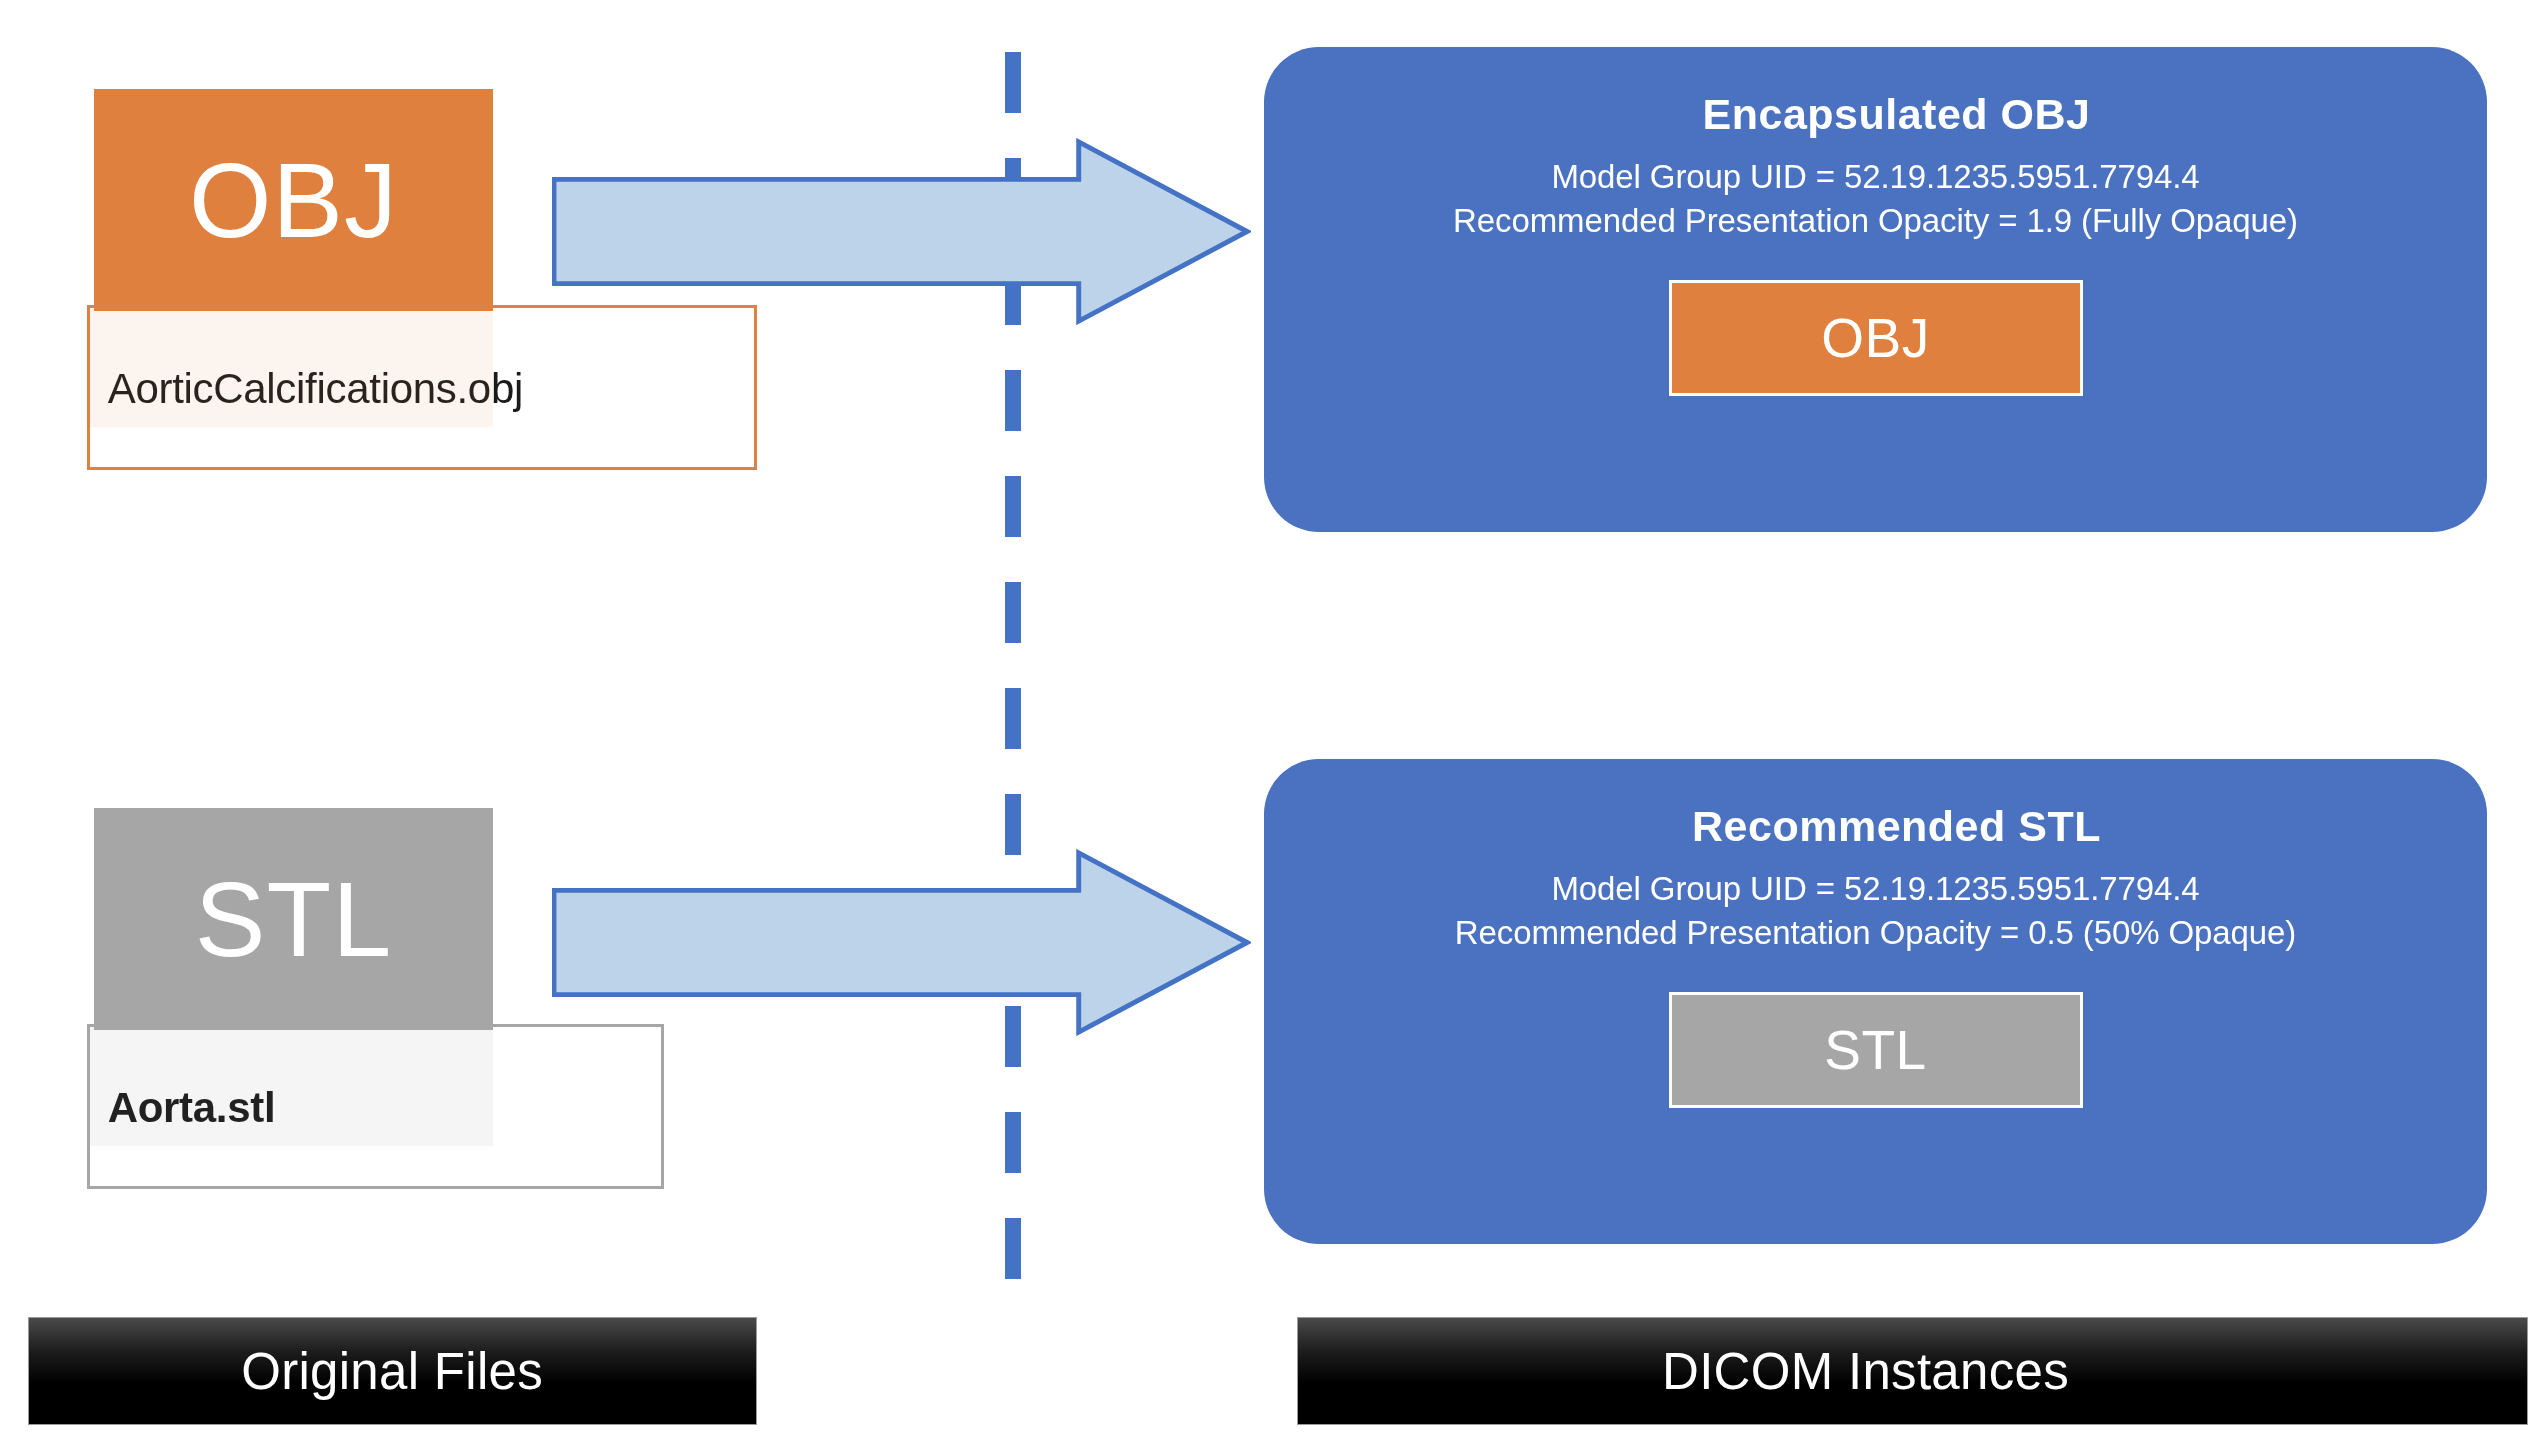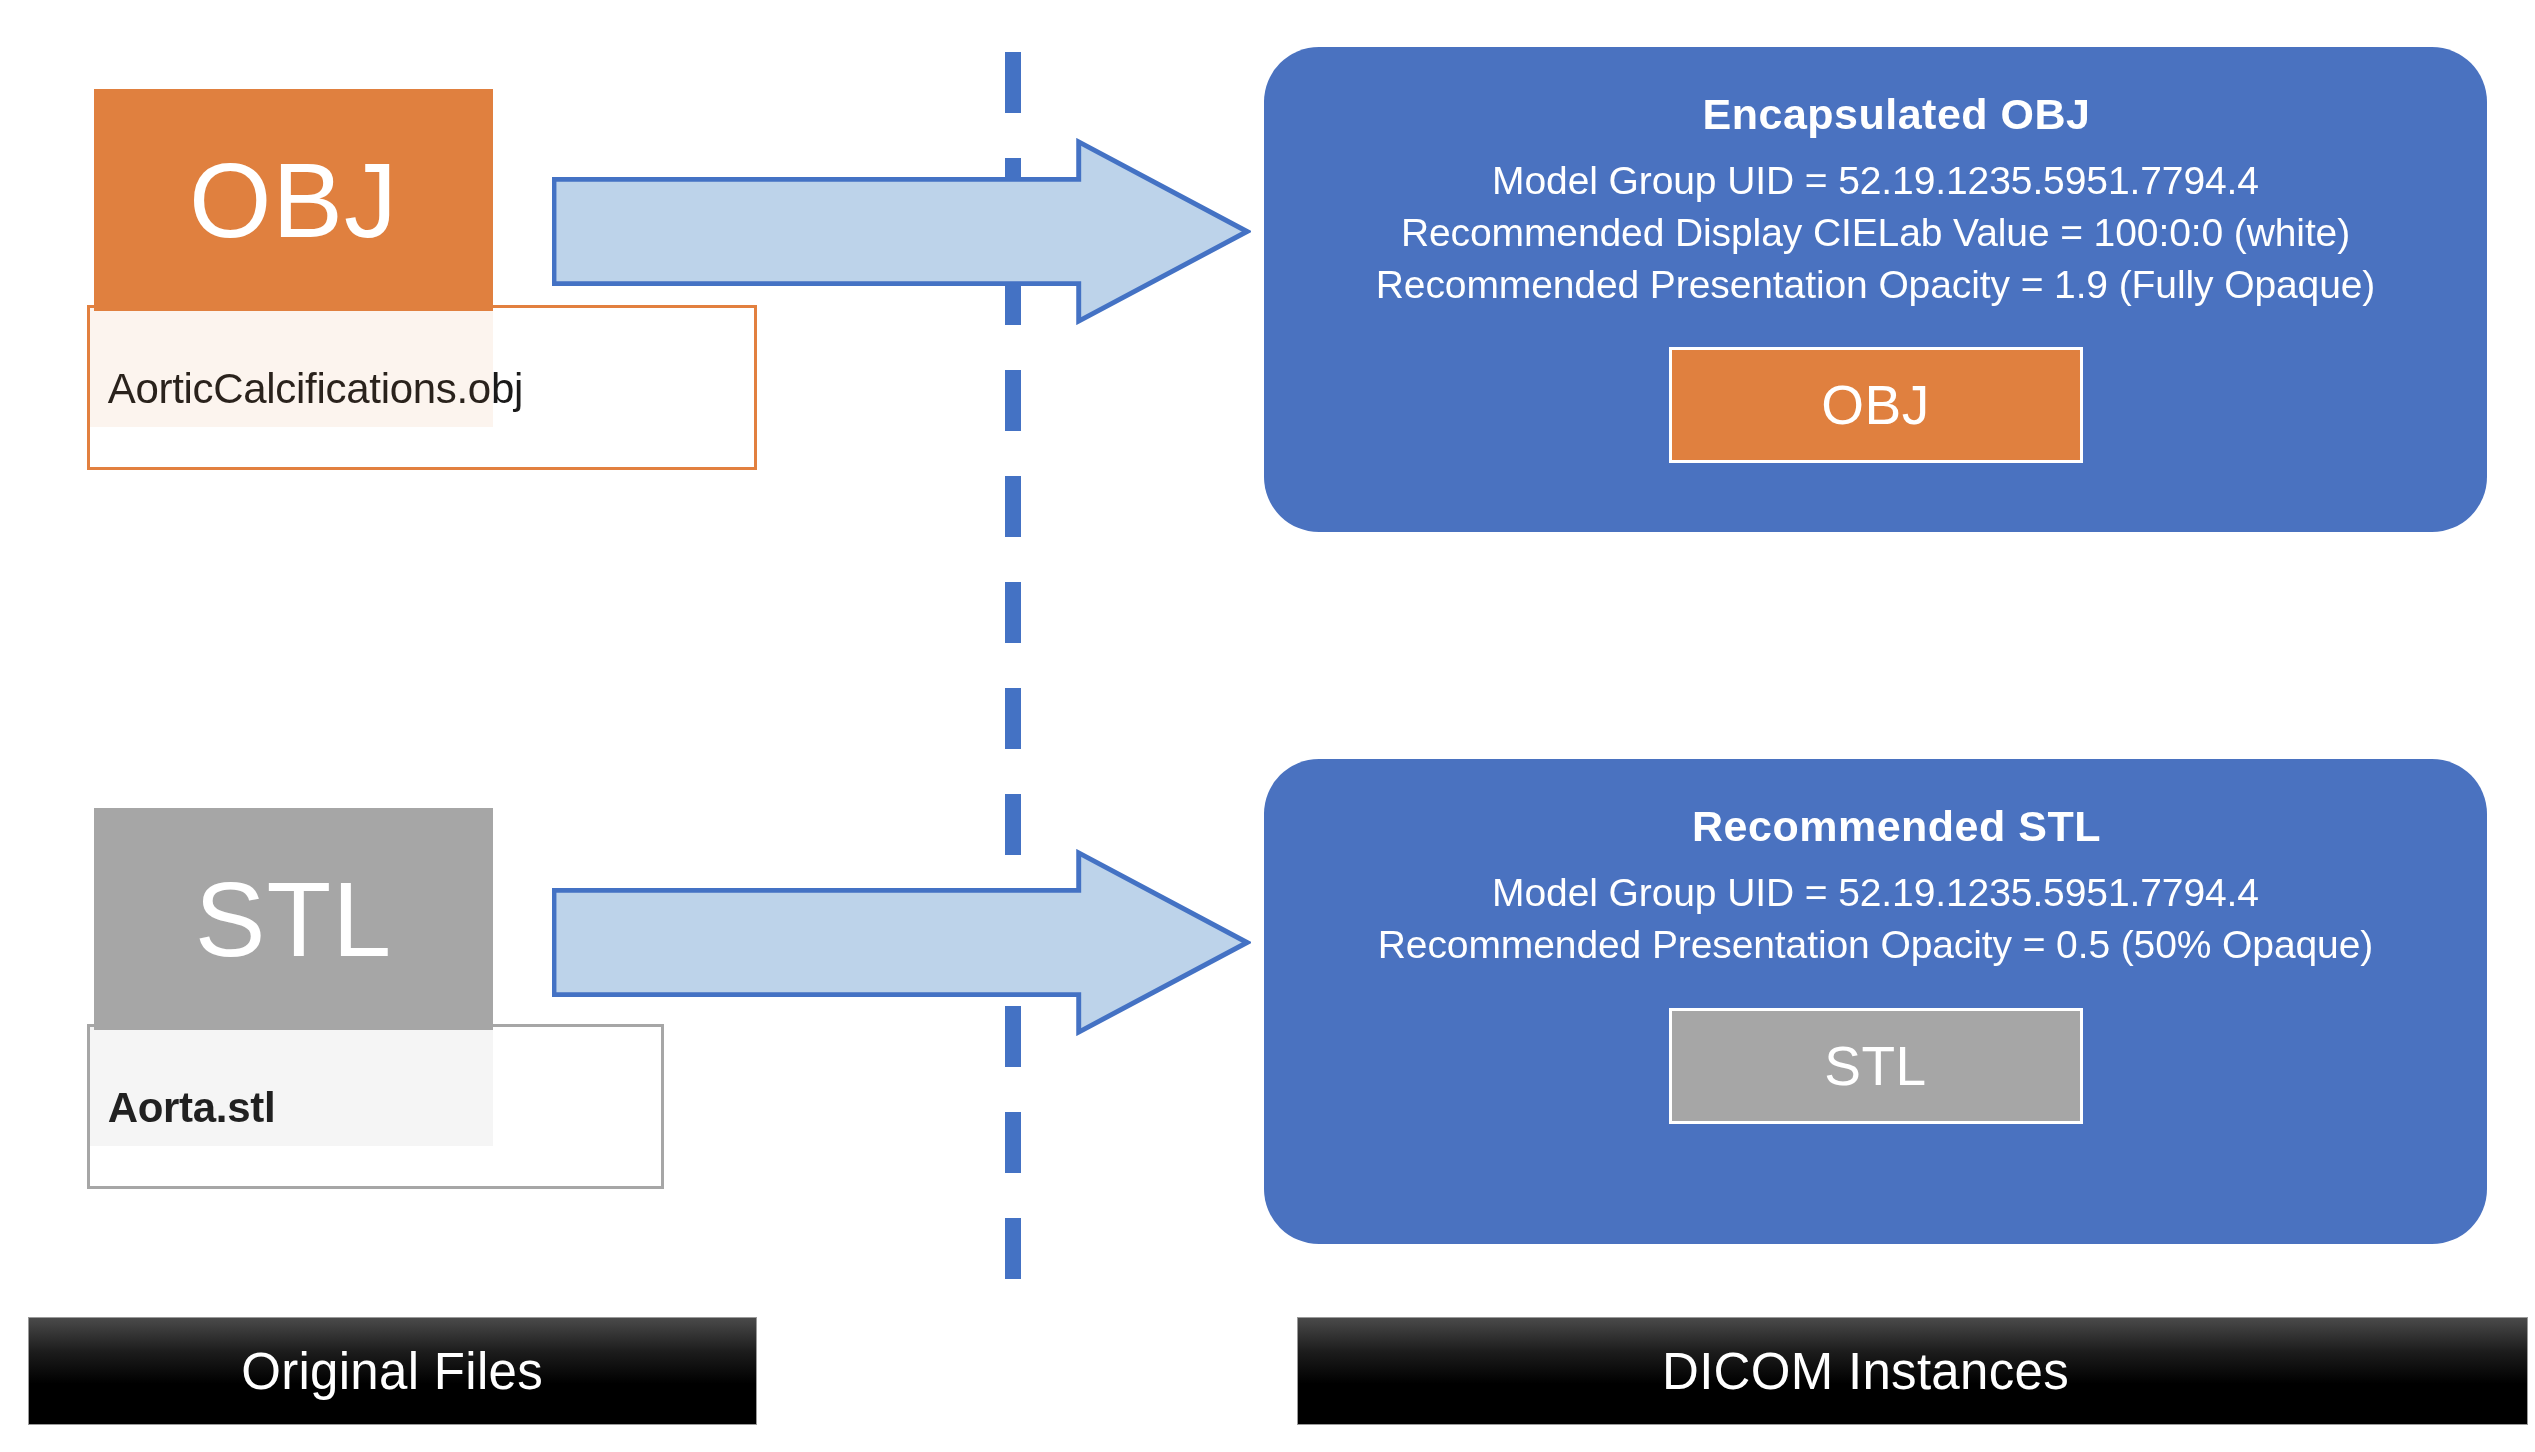--- a/index.html
+++ b/index.html
@@ -143,21 +143,21 @@
     font-size: 43px;
     font-weight: bold;
     margin-top: 43px;
     letter-spacing: 0.5px;
     margin-left: 42px;
   }
   .instance-lines {
     margin-top: 15.8px;
   }
   .instance-line {
-    font-size: 39px;
+    font-size: 33px;
     line-height: 1.33;
     letter-spacing: -0.1px;
   }
   .instance-badge {
     margin: 0 auto;
     margin-top: 37px;
     width: 414px;
     height: 116px;
     border: 3.9px solid #ffffff;
     box-sizing: border-box;
@@ -228,21 +228,20 @@
   </svg>
 
   <svg class="arrow bottom" viewBox="0 0 710 190" preserveAspectRatio="none">
     <polygon points="2,42 535,42 535,4 706,95 535,186 535,148 2,148" fill="#bdd3ea" stroke="#4472c4" stroke-width="5" stroke-linejoin="miter"></polygon>
   </svg>
 
   <div class="instance-card obj">
     <div class="instance-title">Encapsulated  OBJ</div>
     <div class="instance-lines">
       <div class="instance-line">Model Group UID = 52.19.1235.5951.7794.4</div>
-      <div class="instance-line">Recommended Display CIELab Value = 100:0:0  (white)</div>
       <div class="instance-line">Recommended Presentation Opacity = 1.9 (Fully Opaque)</div>
     </div>
     <div class="instance-badge obj">
       <span class="badge-text">OBJ</span>
     </div>
   </div>
 
   <div class="instance-card stl">
     <div class="instance-title">Recommended  STL</div>
     <div class="instance-lines">

